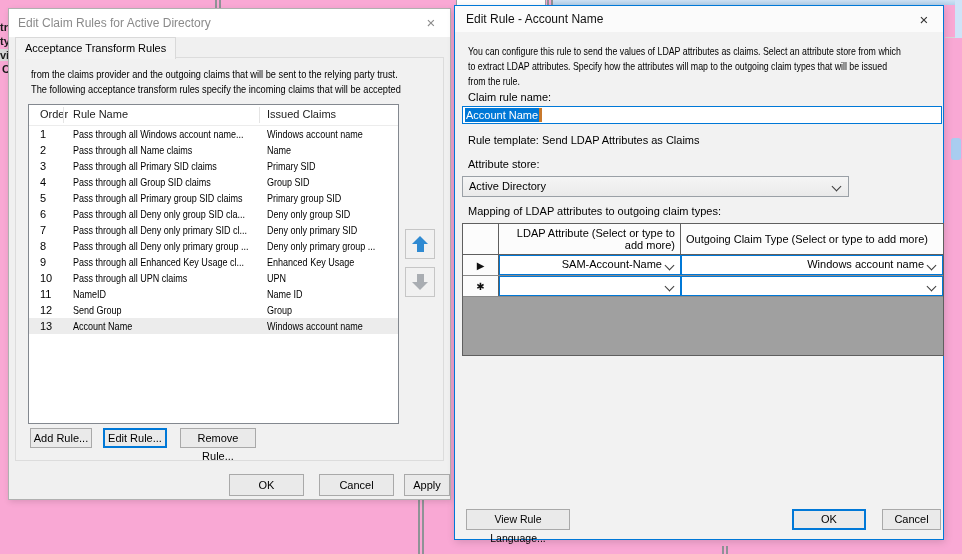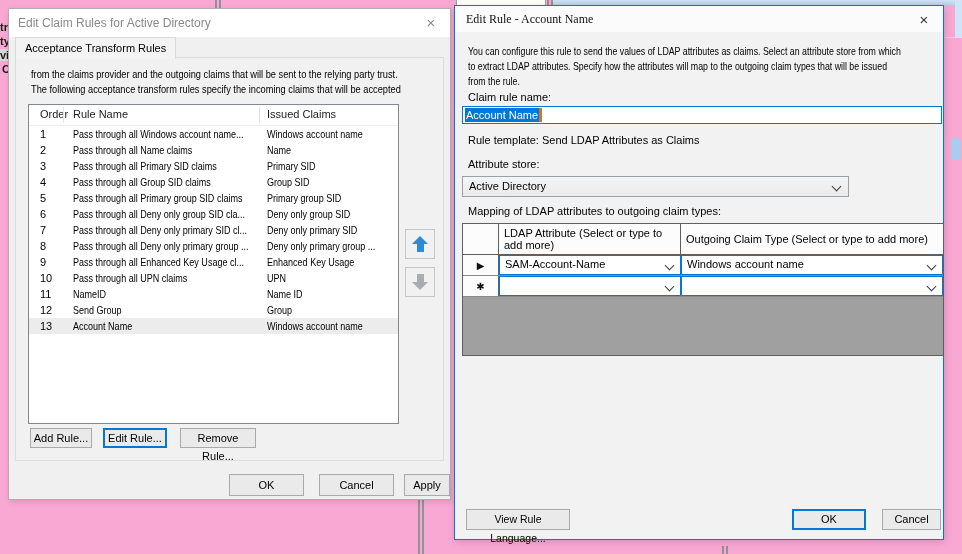--- a/index.html
+++ b/index.html
@@ -49,33 +49,33 @@
   .tri{width:0;height:0;border-left:8px solid transparent;border-right:8px solid transparent;}
   .tri.up{border-bottom:8px solid #2f8ad2;}
   .stem{width:7px;height:8px;}
   .stem.up{background:#2f8ad2;}
   .tri.down{border-top:8px solid #a9adb2;}
   .stem.down{background:#a9adb2;}
 
   
   #dlgR{position:absolute;left:454px;top:5px;width:490px;height:535px;background:#f2f2f2;border:1px solid #0078d7;box-sizing:border-box;box-shadow:1px 2px 8px rgba(0,0,0,.15);}
   #dlgR .titlebar{position:absolute;left:0;top:0;right:0;height:26px;background:#fbfbfb;}
-  #dlgR .title{position:absolute;left:11px;top:0;line-height:26px;font-size:12px;color:#111;font-family:Liberation Serif, serif;}
+  #dlgR .title{position:absolute;left:11px;top:0;line-height:26px;font-size:12px;color:#111;}
   #dlgR .close-x{right:4px;color:#333;}
   .descR{position:absolute;left:13px;top:38px;line-height:15px;white-space:nowrap;}
   .lbl{position:absolute;white-space:nowrap;}
 
   .textbox{position:absolute;left:7px;top:100px;width:480px;height:18px;background:#fff;border:1px solid #0078d7;box-sizing:border-box;display:flex;align-items:center;padding-left:2px;}
   .seltext{background:#0078d7;color:#fff;padding:0 1px;line-height:14px;}
   .caret{width:3px;height:14px;background:#c8792c;}
 
   .combo{position:absolute;left:7px;top:170px;width:387px;height:21px;background:linear-gradient(#f5f5f5,#eaeaea);border:1px solid #9aa0a6;box-sizing:border-box;line-height:19px;padding-left:6px;}
   .combo .chev{right:8px;top:6px;}
 
-  .grid{position:absolute;left:7px;top:217px;width:482px;height:133px;border:1px solid #5f5f5f;box-sizing:border-box;display:flex;flex-direction:column;background:#a0a0a0;overflow:hidden;}
+  .grid{position:absolute;left:7px;top:217px;width:482px;height:133px;border:1px solid #5f5f5f;box-sizing:border-box;display:flex;flex-direction:column;background:#a0a0a0;overflow:hidden;text-align:right;}
   .ghead{display:flex;height:30px;background:#fcfcfc;border-bottom:1px solid #5f5f5f;flex:0 0 auto;}
   .gmark{width:36px;flex:0 0 36px;box-sizing:border-box;background:#fcfcfc;border-right:1px solid #5f5f5f;display:flex;align-items:center;justify-content:center;font-size:10px;color:#111;}
   .gh1{width:182px;flex:0 0 182px;box-sizing:border-box;border-right:1px solid #5f5f5f;padding:2px 5px;display:flex;align-items:center;line-height:12px;}
   .gh2{flex:1;padding:2px 5px;display:flex;align-items:center;line-height:12px;}
   .grow{display:flex;height:20px;flex:0 0 20px;border-bottom:1px solid #8a8a8a;}
   .gc1{width:182px;flex:0 0 182px;}
   .gc2{flex:1;}
   .gcell{position:relative;box-sizing:border-box;background:#fff;}
   .gcombo{position:absolute;left:0;top:0;right:0;bottom:0;border:1px solid #0078d7;background:#fff;box-sizing:border-box;line-height:17px;padding:0 18px 0 5px;overflow:hidden;white-space:nowrap;}
   .gcombo .chev{right:7px;top:6px;}

